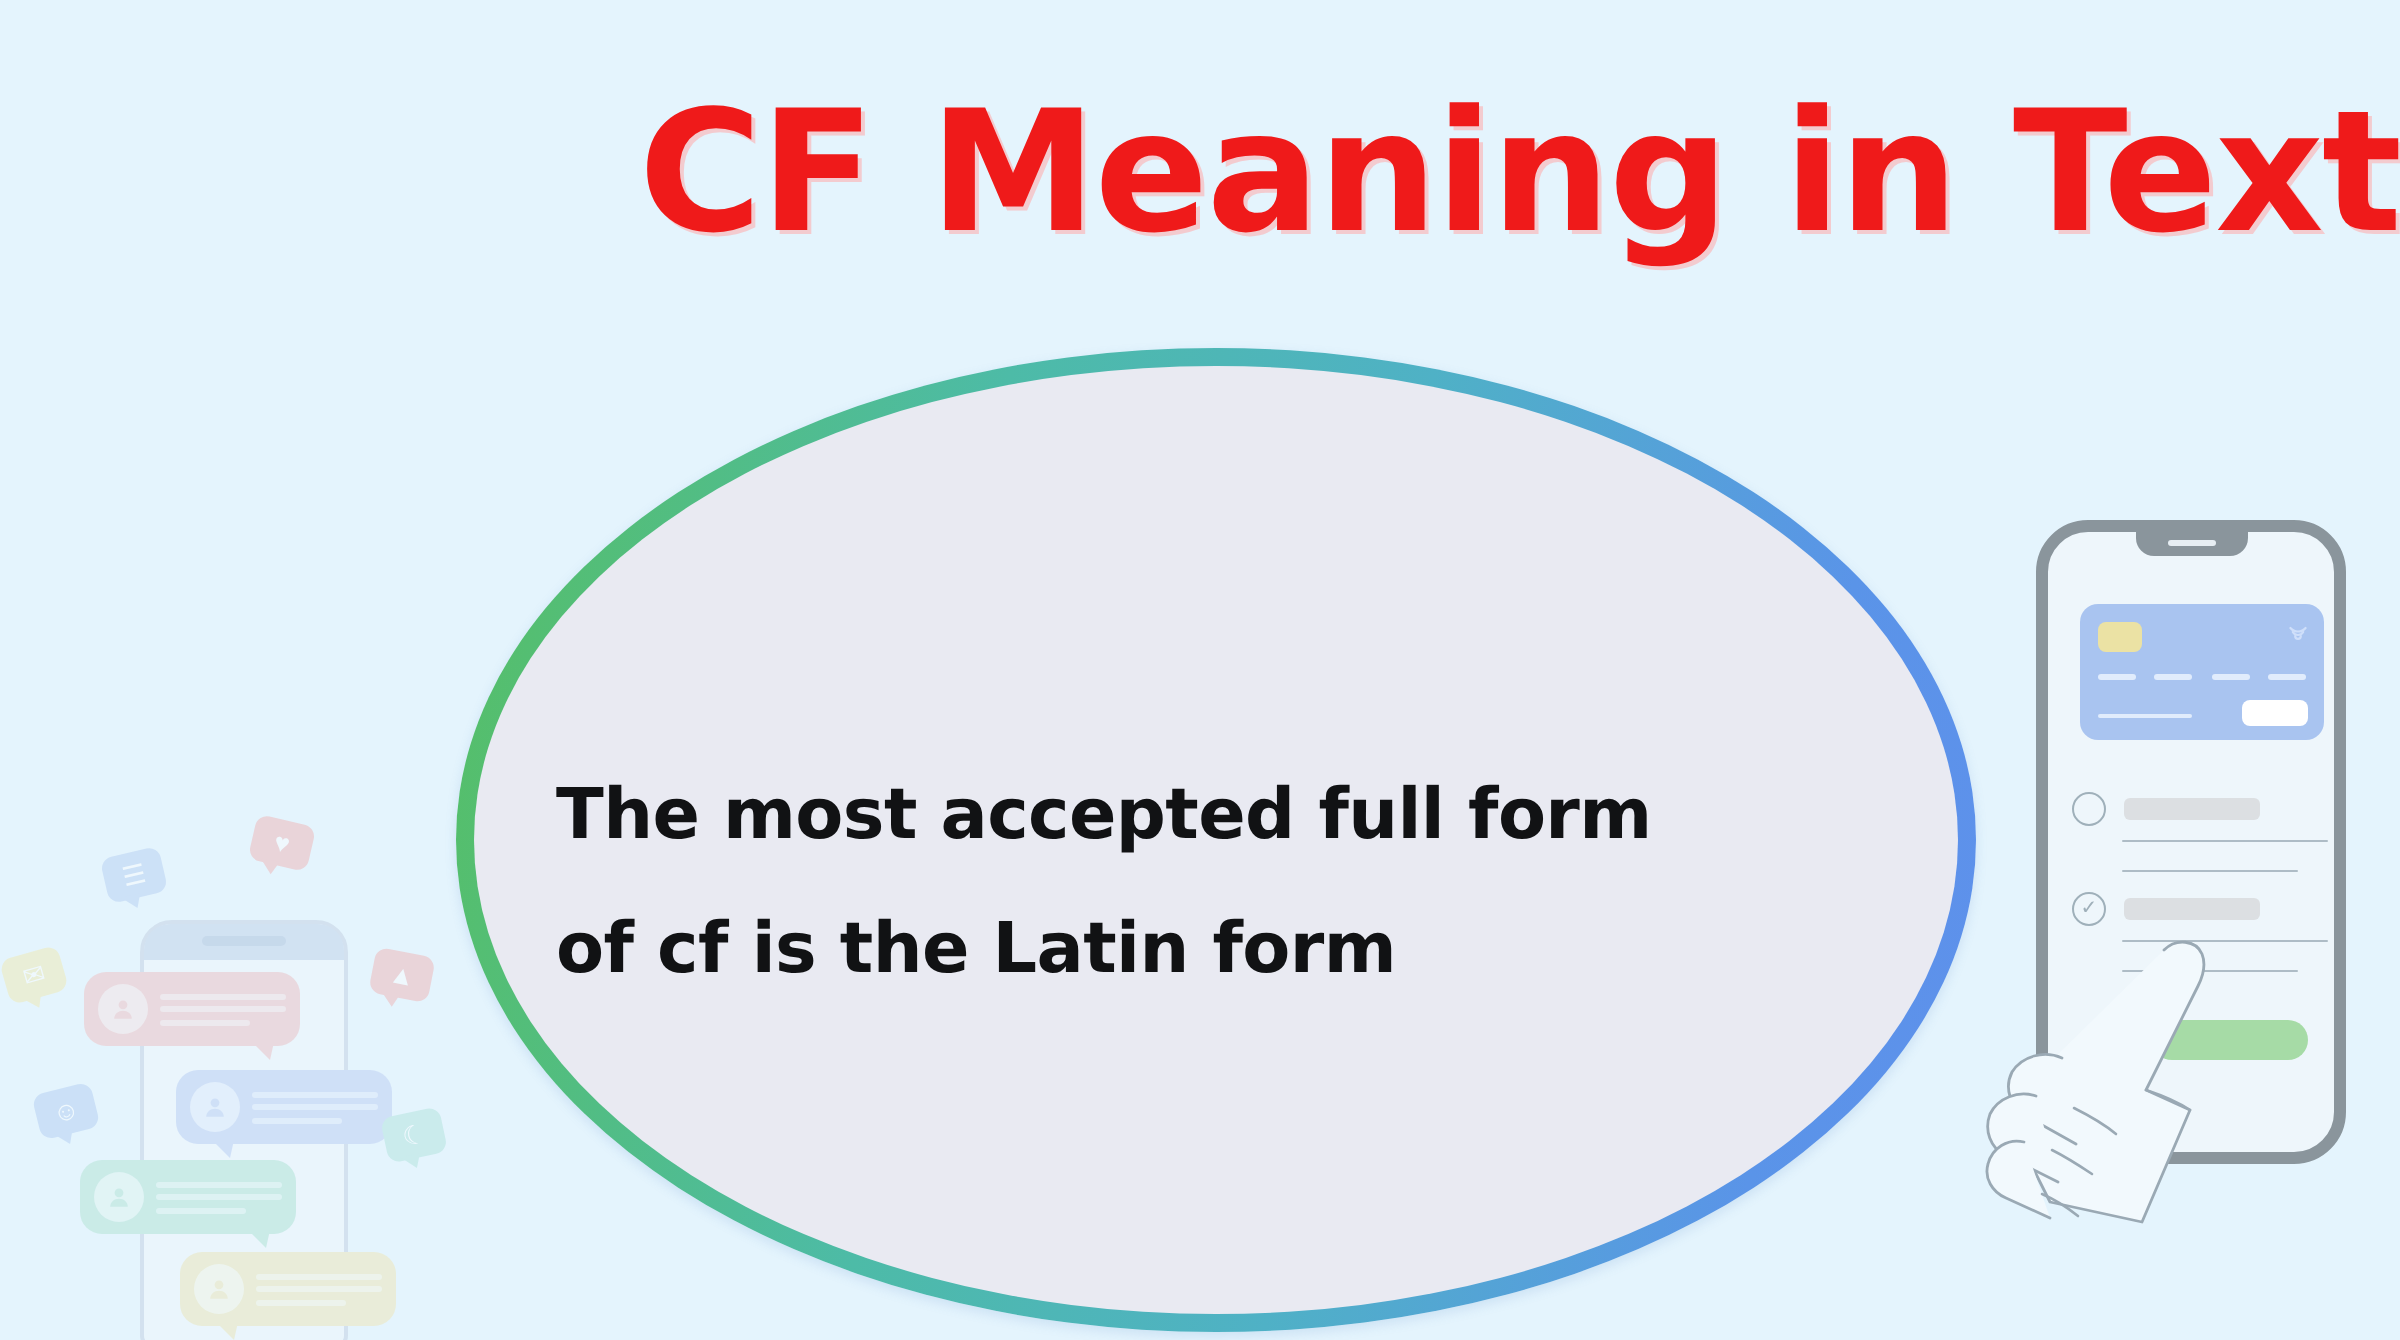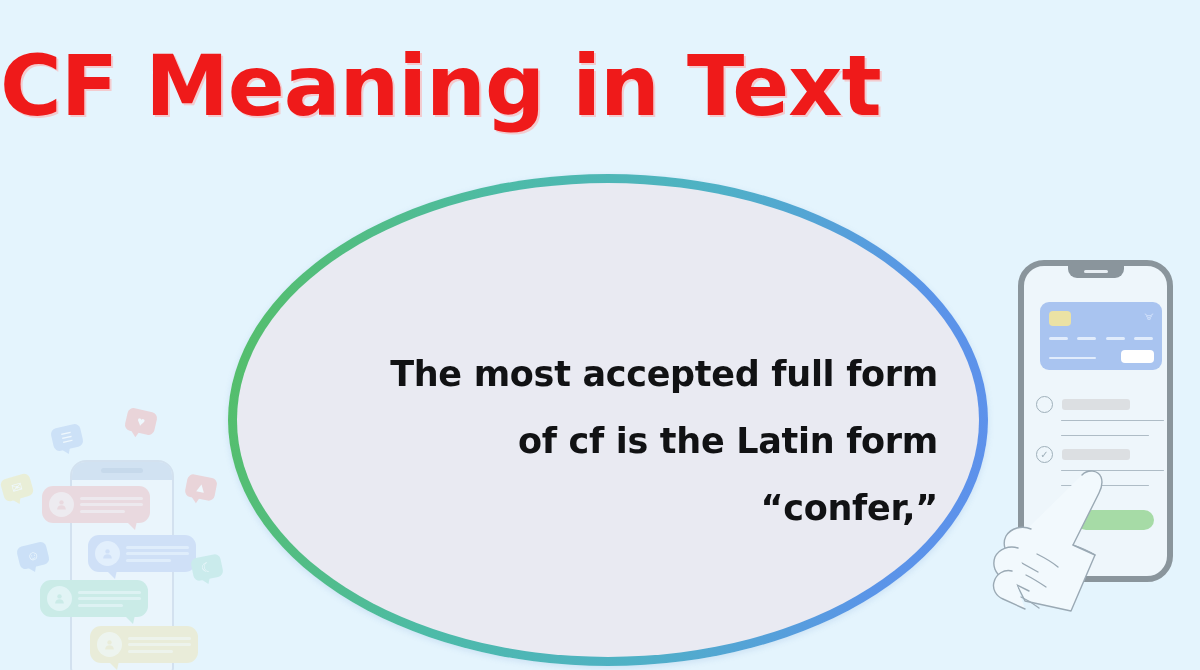--- a/index.html
+++ b/index.html
@@ -15,21 +15,21 @@
     background: #e4f4fd;
     font-family: "Liberation Sans", sans-serif;
   }
 
   
   #title {
     position: absolute;
     left: 0;
     top: 44px;
     width: 1200px;
-    text-align: left;
+    text-align: right;
     font-family: "DejaVu Sans", sans-serif;
     font-size: 84px;
     font-weight: 700;
     letter-spacing: -1px;
     color: #ef1a1a;
     text-shadow: 2px 2px 0 rgba(255,170,170,0.55);
     line-height: 1.0;
     white-space: nowrap;
   }
 
@@ -56,21 +56,21 @@
     bottom: 9px;
     border-radius: 50%;
     background: #e9eaf2;
   }
   #ellipse-text {
     position: absolute;
     left: 50%;
     top: 50%;
     transform: translate(-50%, -50%);
     width: 660px;
-    text-align: right;
+    text-align: left;
     font-family: "DejaVu Sans", sans-serif;
     font-size: 35px;
     font-weight: 700;
     color: #111214;
     line-height: 1.92;
     letter-spacing: -0.3px;
     margin-top: 22px;
   }
   #ellipse-text .ln { display: block; white-space: nowrap; }
 
@@ -485,17 +485,16 @@
       </g>
     </svg>
   </div>
 
   <div id="ellipse-wrap">
     <div id="ellipse-ring"></div>
     <div id="ellipse-inner"></div>
     <div id="ellipse-text">
       <span class="ln">The most accepted full form</span>
       <span class="ln">of cf is the Latin form</span>
-      <span class="ln">“confer,”</span>
     </div>
   </div>
 
 </div>
 
 </body></html>

